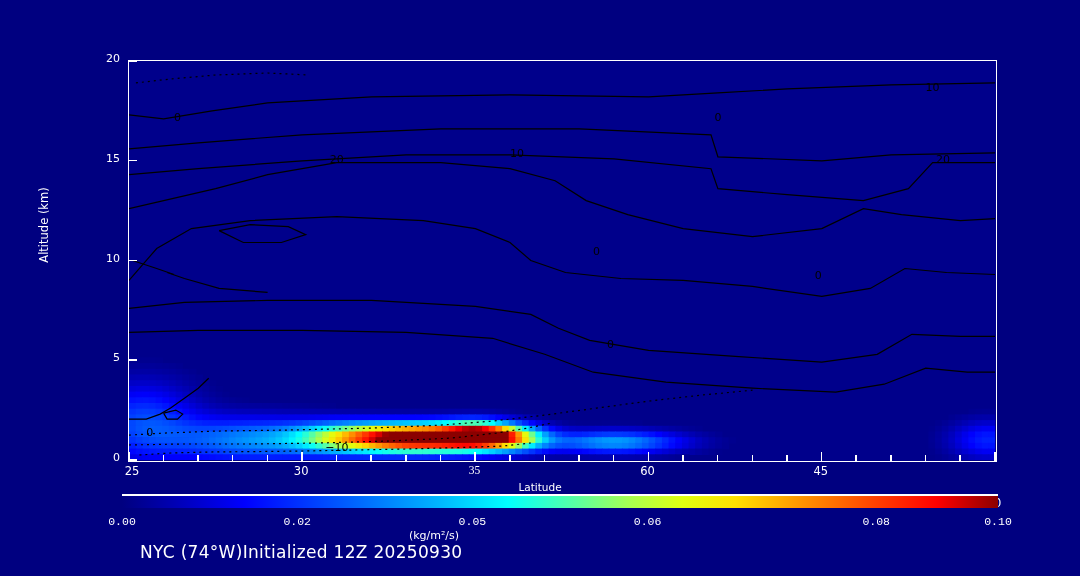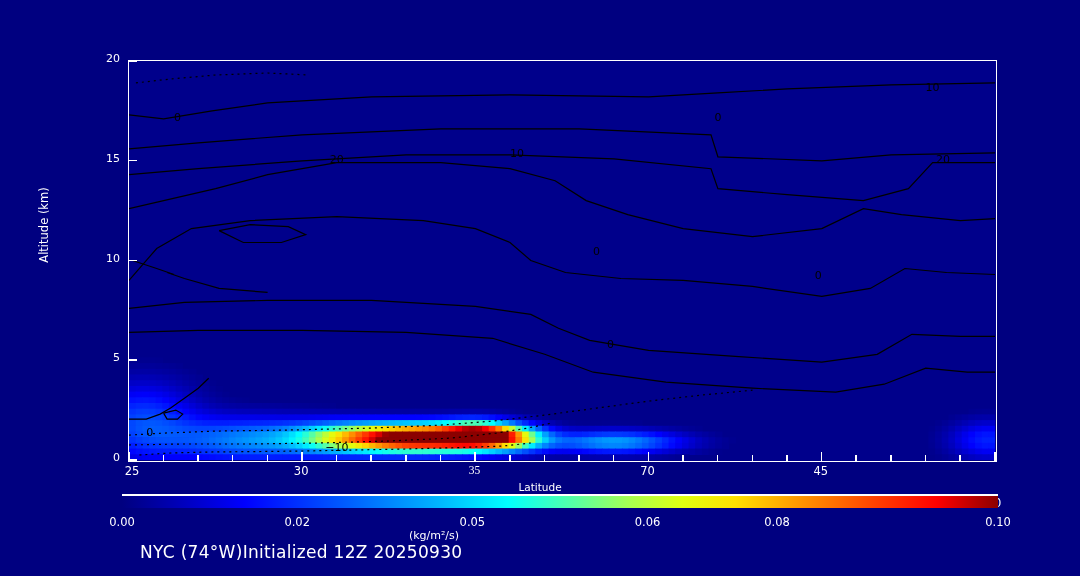--- a/index.html
+++ b/index.html
@@ -39,21 +39,21 @@
   .axis-title-x{
     position:absolute;left:0;top:481px;width:1080px;text-align:center;
     color:#ffffff;font-size:10.5px;white-space:nowrap;
   }
 
   .cbar-wrap{position:absolute;left:122px;top:494px;width:876px;height:16px;}
   .cbar-top{position:absolute;left:0;top:0;width:876px;height:2px;background:#ffffff;}
   .cbar{position:absolute;left:0;top:2px;width:876px;height:12px;}
   .cb-tick{
     position:absolute;top:515px;color:#ffffff;font-size:11.5px;
-    white-space:nowrap;text-align:center;
+    white-space:nowrap;text-align:center;font-family:Liberation Mono, monospace;
   }
   .cbar-units{
     position:absolute;left:0;top:529px;width:868px;text-align:center;
     color:#ffffff;font-size:11px;white-space:nowrap;
   }
   .footer{
     position:absolute;left:140px;top:542px;color:#ffffff;
     font-size:17px;white-space:nowrap;letter-spacing:.3px;
   }
   .tick-mark{position:absolute;background:#ffffff;}
@@ -1042,21 +1042,21 @@
       <div class="tick-mark" style="left: 128px; top: 259.5px; width: 9px; height: 1.5px;"></div>
       <div class="ylab" style="left: 88px; top: 151.75px; width: 32px;">15</div>
       <div class="tick-mark" style="left: 128px; top: 159.75px; width: 9px; height: 1.5px;"></div>
       <div class="ylab" style="left: 88px; top: 52px; width: 32px;">20</div>
       <div class="tick-mark" style="left: 128px; top: 60px; width: 9px; height: 1.5px;"></div>
     </div>
   <div id="xticks">
       <div class="xlab" style="left: 108px; top: 464px; width: 48px;">25</div>
       <div class="xlab" style="left: 277.2px; top: 464px; width: 48px;">30</div>
       <div class="xlab" style="left: 450.4px; top: 464px; width: 48px; font-family: Liberation Serif, serif;">35</div>
-      <div class="xlab" style="left: 623.6px; top: 464px; width: 48px;">70</div>
+      <div class="xlab" style="left: 623.6px; top: 464px; width: 48px;">60</div>
       <div class="xlab" style="left: 796.8px; top: 464px; width: 48px;">45</div>
       <div class="xlab" style="left: 970px; top: 464px; width: 48px; margin-top: 32px;">50</div>
       <div class="tick-mark" style="left: 128px; top: 452px; width: 1.5px; height: 10px;"></div>
       <div class="tick-mark" style="left: 162.64px; top: 455px; width: 1.5px; height: 7px;"></div>
       <div class="tick-mark" style="left: 197.28px; top: 455px; width: 1.5px; height: 7px;"></div>
       <div class="tick-mark" style="left: 231.92px; top: 455px; width: 1.5px; height: 7px;"></div>
       <div class="tick-mark" style="left: 266.56px; top: 455px; width: 1.5px; height: 7px;"></div>
       <div class="tick-mark" style="left: 301.2px; top: 452px; width: 1.5px; height: 10px;"></div>
       <div class="tick-mark" style="left: 335.84px; top: 455px; width: 1.5px; height: 7px;"></div>
       <div class="tick-mark" style="left: 370.48px; top: 455px; width: 1.5px; height: 7px;"></div>
@@ -1082,19 +1082,19 @@
 
   <div class="cbar-wrap">
     <div class="cbar-top"></div>
     <div class="cbar" id="cbar" style="background: linear-gradient(to right, rgb(0, 0, 128) 0%, rgb(0, 0, 180) 6%, rgb(0, 0, 255) 14%, rgb(0, 96, 255) 26%, rgb(0, 180, 255) 36%, rgb(0, 255, 255) 44%, rgb(92, 255, 160) 52%, rgb(168, 255, 80) 58%, rgb(224, 255, 16) 64%, rgb(255, 224, 0) 70%, rgb(255, 144, 0) 78%, rgb(255, 64, 0) 86%, rgb(255, 0, 0) 93%, rgb(139, 0, 0) 100%);"></div>
   </div>
   <div id="cbticks">
       <div class="cb-tick" style="left: 92px; width: 60px;">0.00</div>
       <div class="cb-tick" style="left: 267.2px; width: 60px;">0.02</div>
       <div class="cb-tick" style="left: 442.4px; width: 60px;">0.05</div>
       <div class="cb-tick" style="left: 617.6px; width: 60px;">0.06</div>
-      <div class="cb-tick" style="left: 747px; width: 60px;">0.08</div>
+      <div class="cb-tick" style="left: 830px; width: 60px; text-align: right;">0.08</div>
       <div class="cb-tick" style="left: 968px; width: 60px;">0.10</div>
     </div>
   <div class="cbar-units">(kg/m²/s)</div>
 
   <div class="footer">NYC (74°W)Initialized 12Z 20250930</div>
 </div>
 
 </body></html>

